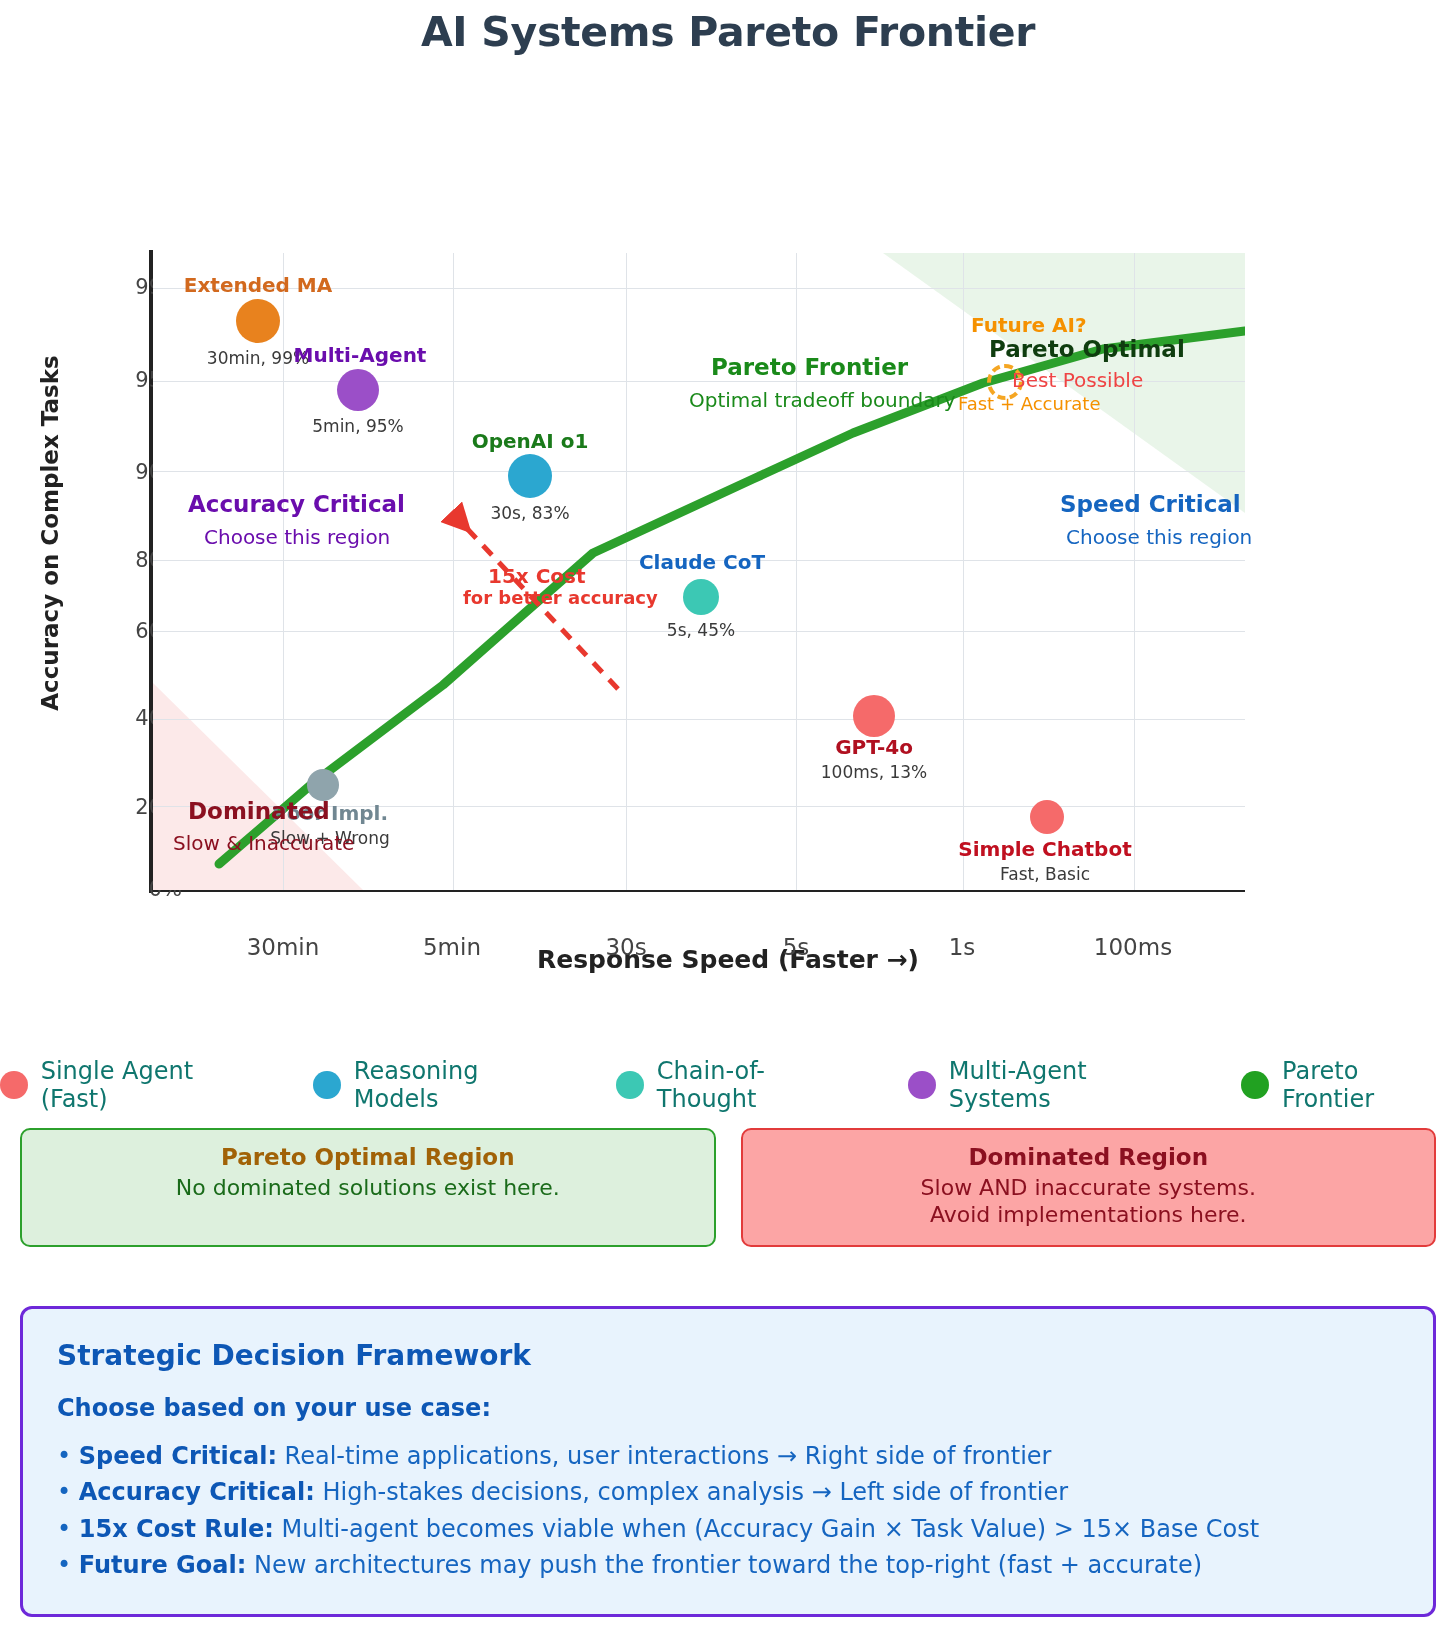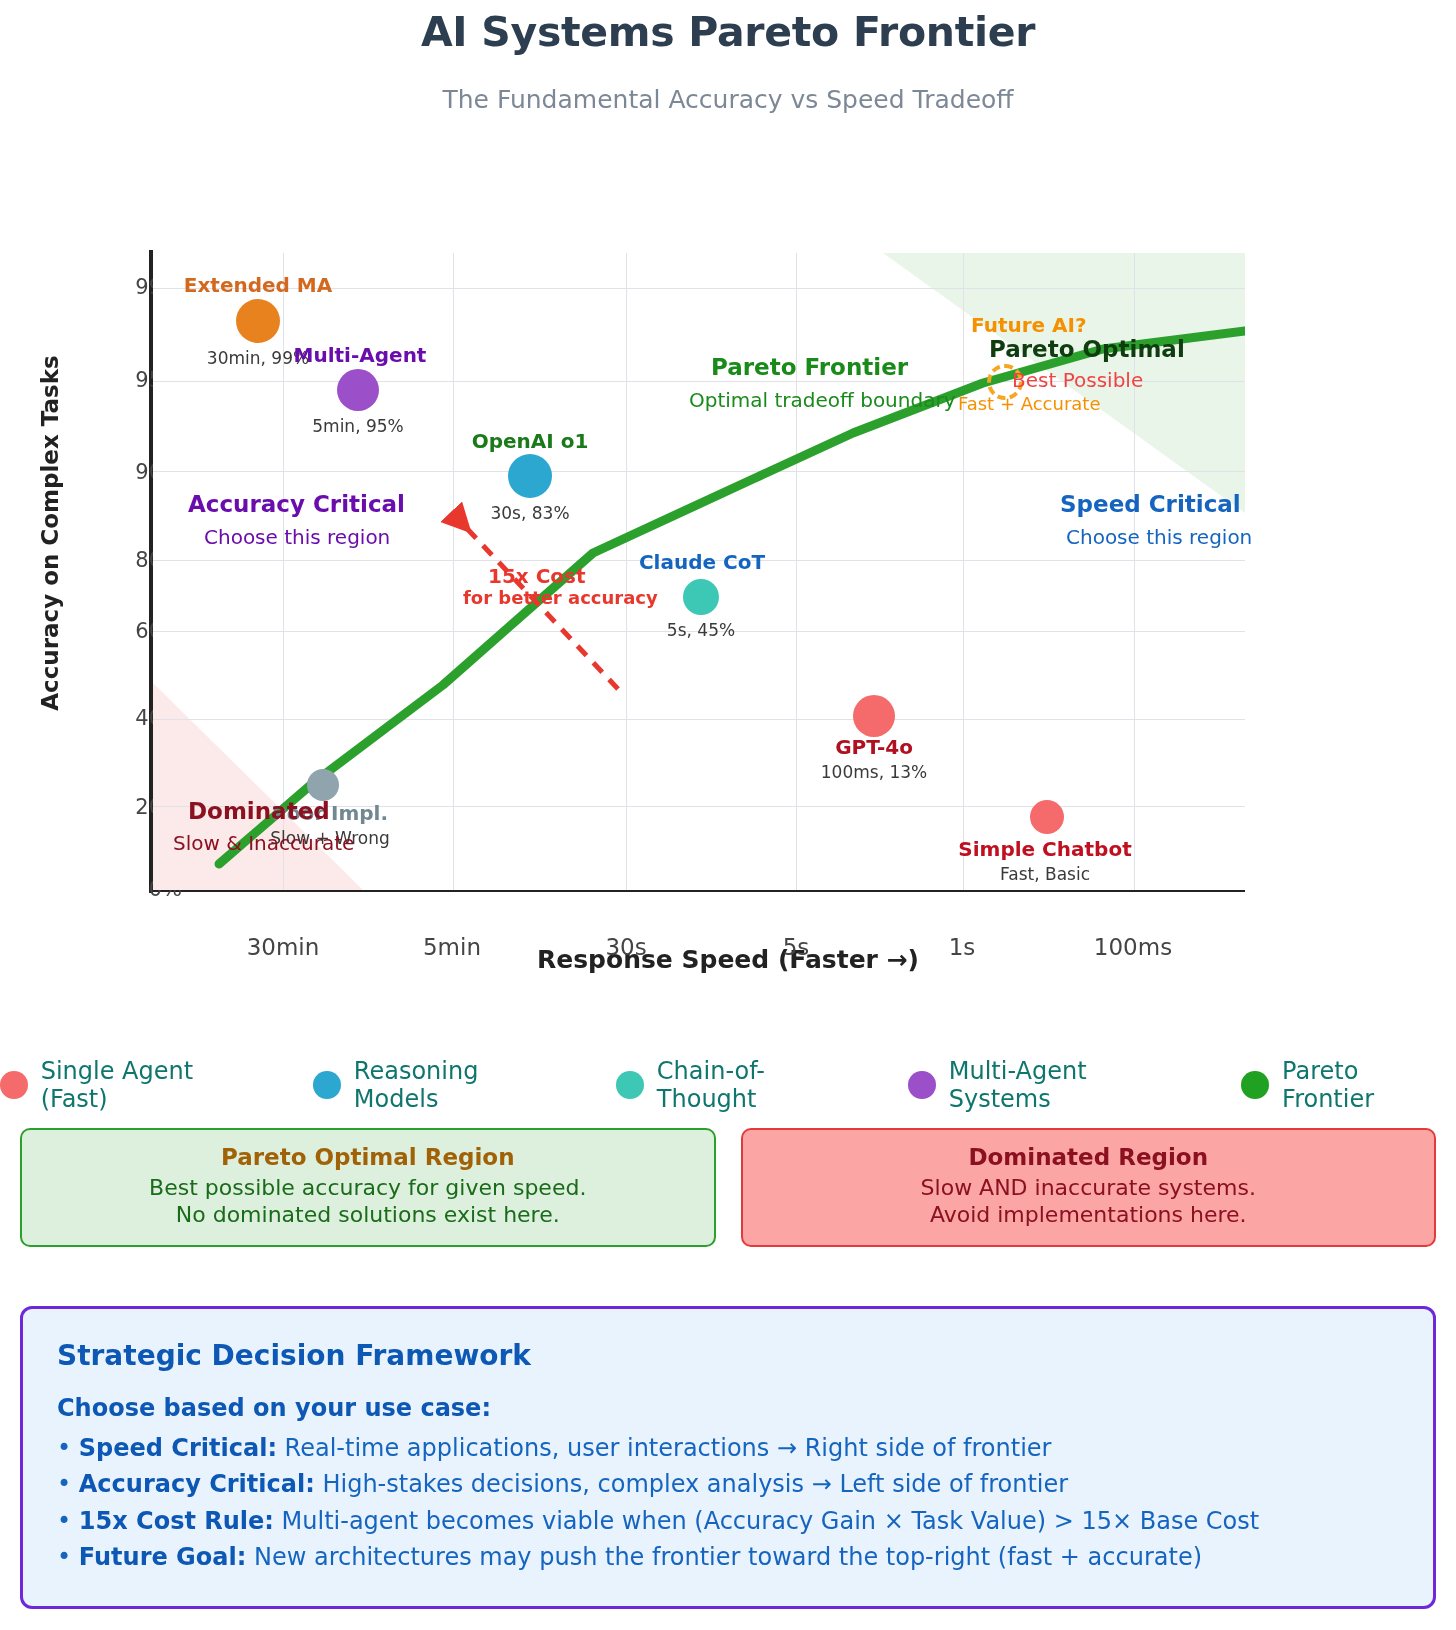--- a/index.html
+++ b/index.html
@@ -241,36 +241,35 @@
   #framework-title {
     font-size: 28px;
     font-weight: bold;
     color: #0d57b5;
     margin-bottom: 22px;
   }
   #framework-lead {
     font-size: 24px;
     font-weight: bold;
     color: #0d57b5;
-    margin-bottom: 8px;
+    margin-bottom: 16px;
   }
   .fw-bullet {
     font-size: 24px;
     color: #1565c0;
     line-height: 1.52;
   }
   .fw-bullet b { color: #0d57b5; }
 </style>
 </head>
 <body>
 
 <div class="page">
 
   <div id="chart-title">AI Systems Pareto Frontier</div>
-  <div id="chart-subtitle">The Fundamental Accuracy vs Speed Tradeoff</div>
 
   <div id="axis-y-line"></div>
   <div id="axis-x-line"></div>
 
   <div id="y-axis-title">Accuracy on Complex Tasks</div>
   <div id="x-axis-title">Response Speed (Faster →)</div>
 
   <div class="ytick" style="top:275px">99%</div>
   <div class="ytick" style="top:368px">95%</div>
   <div class="ytick" style="top:460px">90%</div>
@@ -396,21 +395,20 @@
     </div>
     <div class="legend-item">
       <span class="legend-dot" style="background:#21a121"></span>
       <span>Pareto Frontier</span>
     </div>
   </div>
 
   <div id="region-boxes">
     <div class="region-box" id="region-box-pareto">
       <div class="rb-title">Pareto Optimal Region</div>
-      <div class="rb-line">Best possible accuracy for given speed.</div>
       <div class="rb-line">No dominated solutions exist here.</div>
     </div>
     <div class="region-box" id="region-box-dominated">
       <div class="rb-title">Dominated Region</div>
       <div class="rb-line">Slow AND inaccurate systems.</div>
       <div class="rb-line">Avoid implementations here.</div>
     </div>
   </div>
 
   <div id="framework-box">

